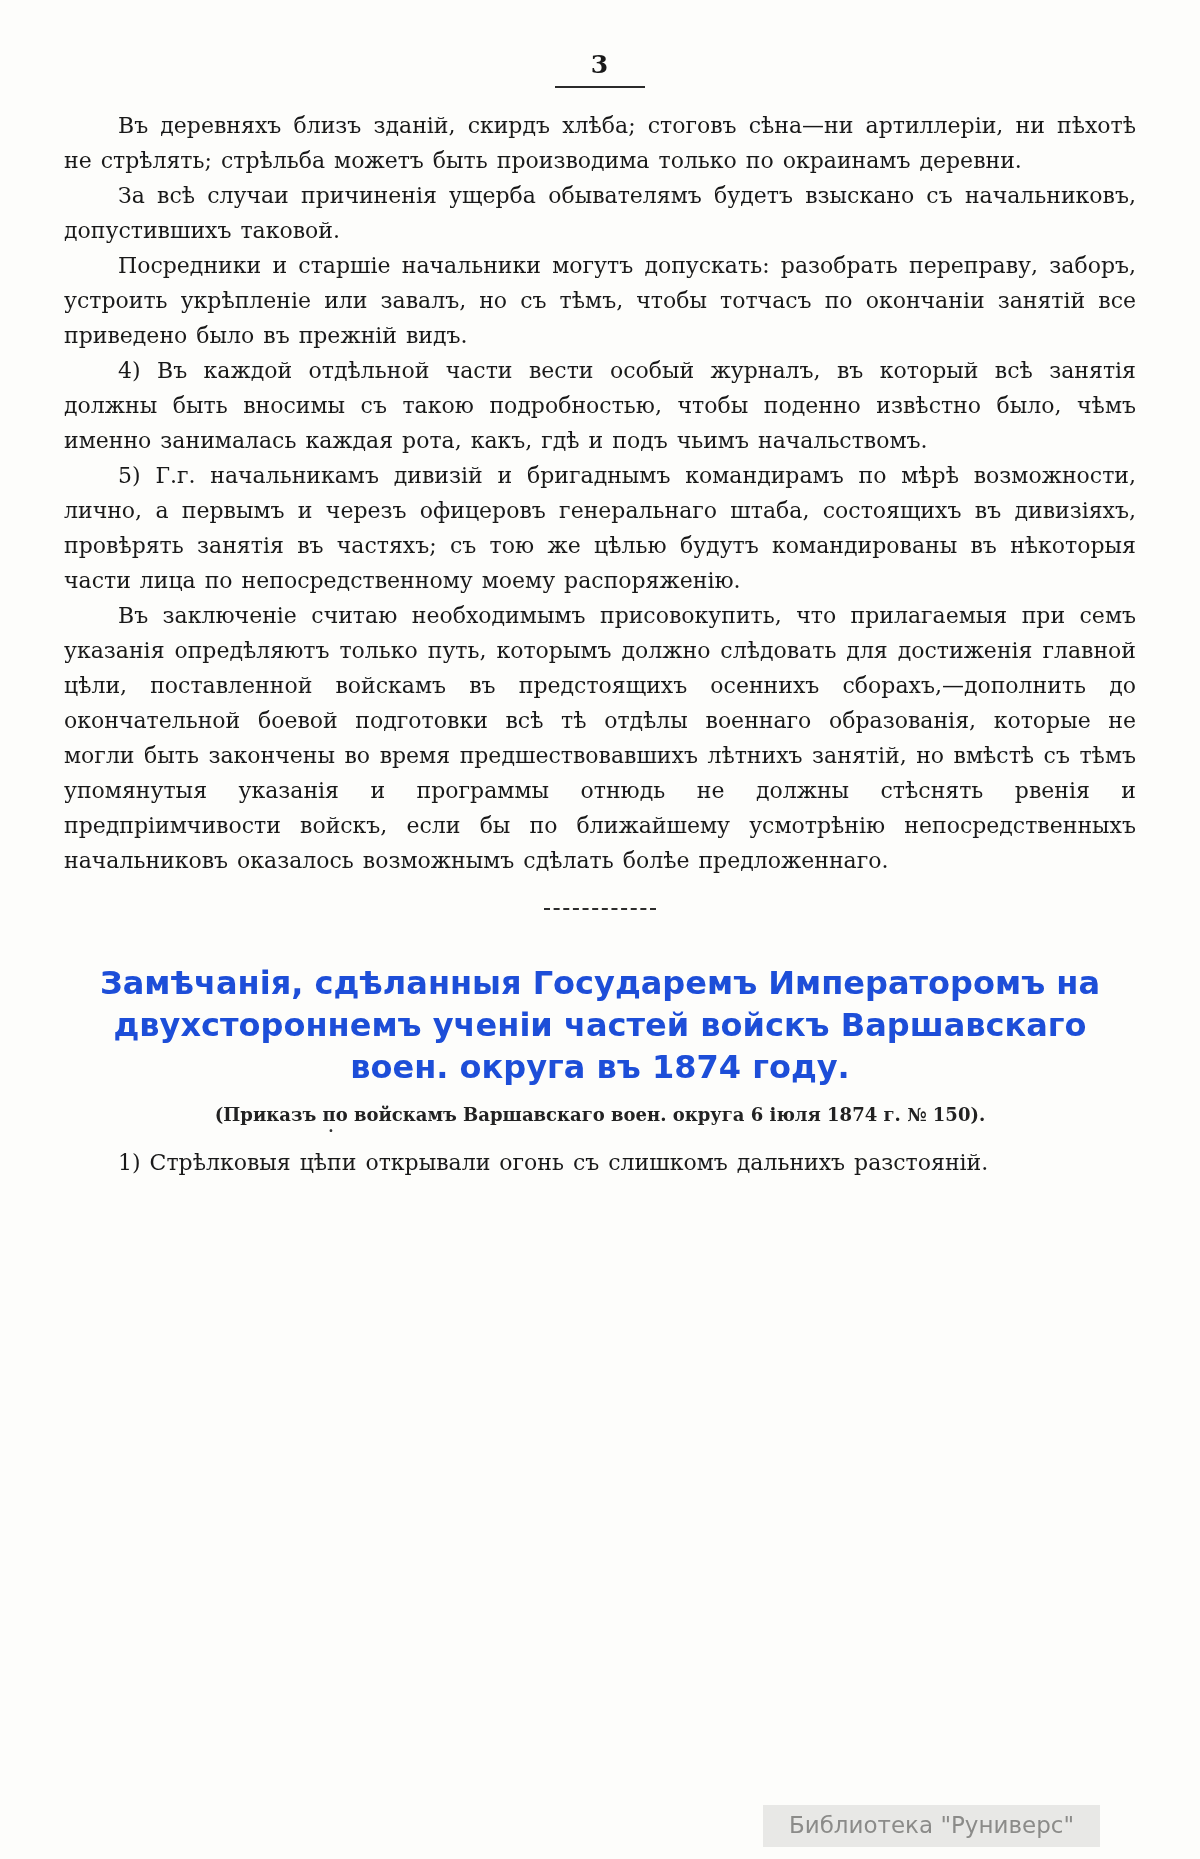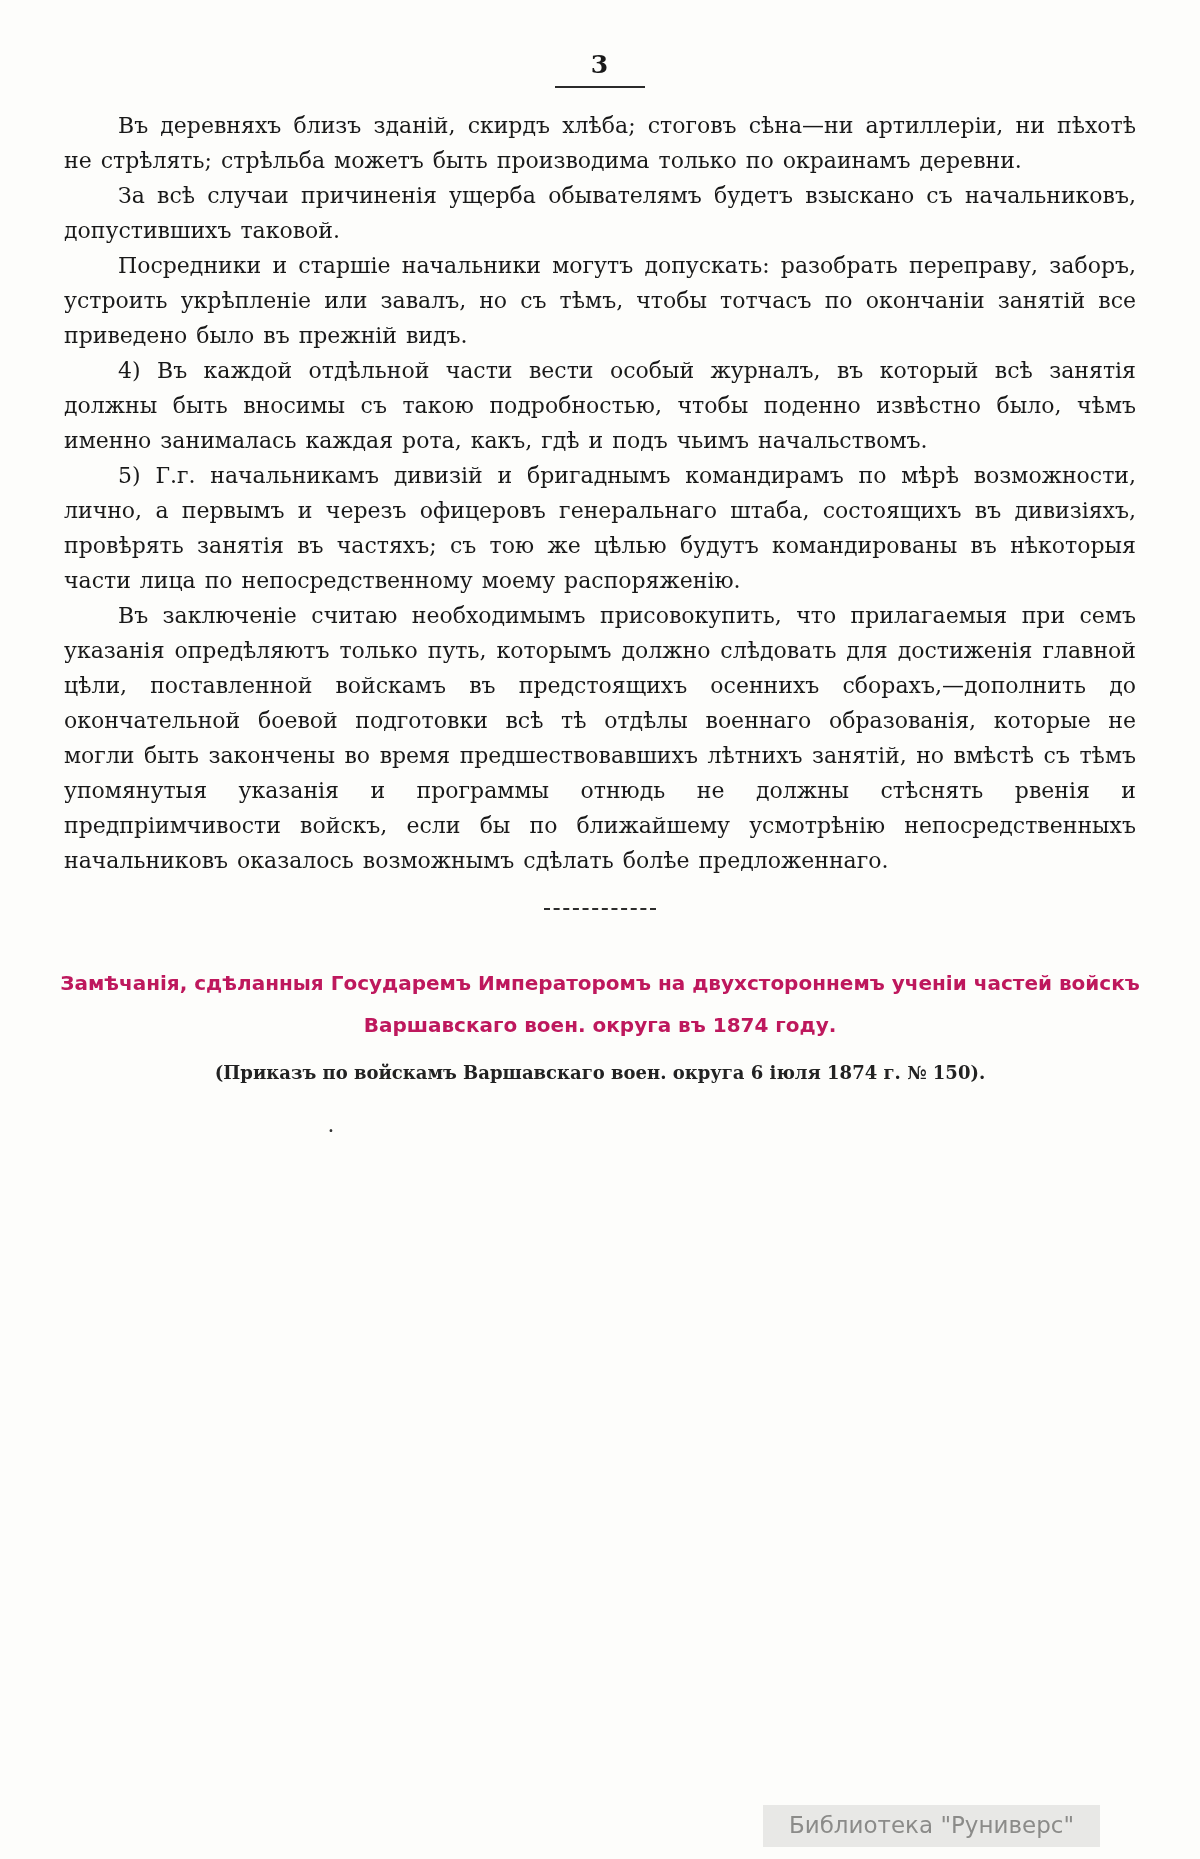--- a/index.html
+++ b/index.html
@@ -46,23 +46,23 @@
     left: 328px;
     top: 1112px;
     font-size: 22px;
     color: #333;
   }
   .section-heading {
     margin: 52px 60px 0;
     text-align: center;
     font-family: "DejaVu Sans", sans-serif;
     font-weight: bold;
-    font-size: 20px;
+    font-size: 32px;
     line-height: 42px;
-    color: #be185d;
+    color: #1d4ed8;
   }
   .section-subheading {
     margin-top: 16px;
     text-align: center;
     font-size: 18px;
     font-weight: bold;
     color: #222;
   }
   .section-body {
     margin-top: 20px;
@@ -108,18 +108,19 @@
   <div class="stray-mark">‧</div>
 
   <div class="divider"></div>
 
   <section>
     <h1 class="section-heading">Замѣчанія, сдѣланныя Государемъ Императоромъ на двухстороннемъ ученіи частей войскъ Варшавскаго воен. округа въ 1874 году.</h1>
     <div class="section-subheading">(Приказъ по войскамъ Варшавскаго воен. округа 6 іюля 1874 г. № 150).</div>
     <div class="section-body">
 
 
+        <p>1) Стрѣлковыя цѣпи открывали огонь съ слишкомъ дальнихъ разстояній.</p>
       </div>
   </section>
 
   <div class="watermark">Библиотека "Руниверс"</div>
 
 </div>
 
 </body></html>

